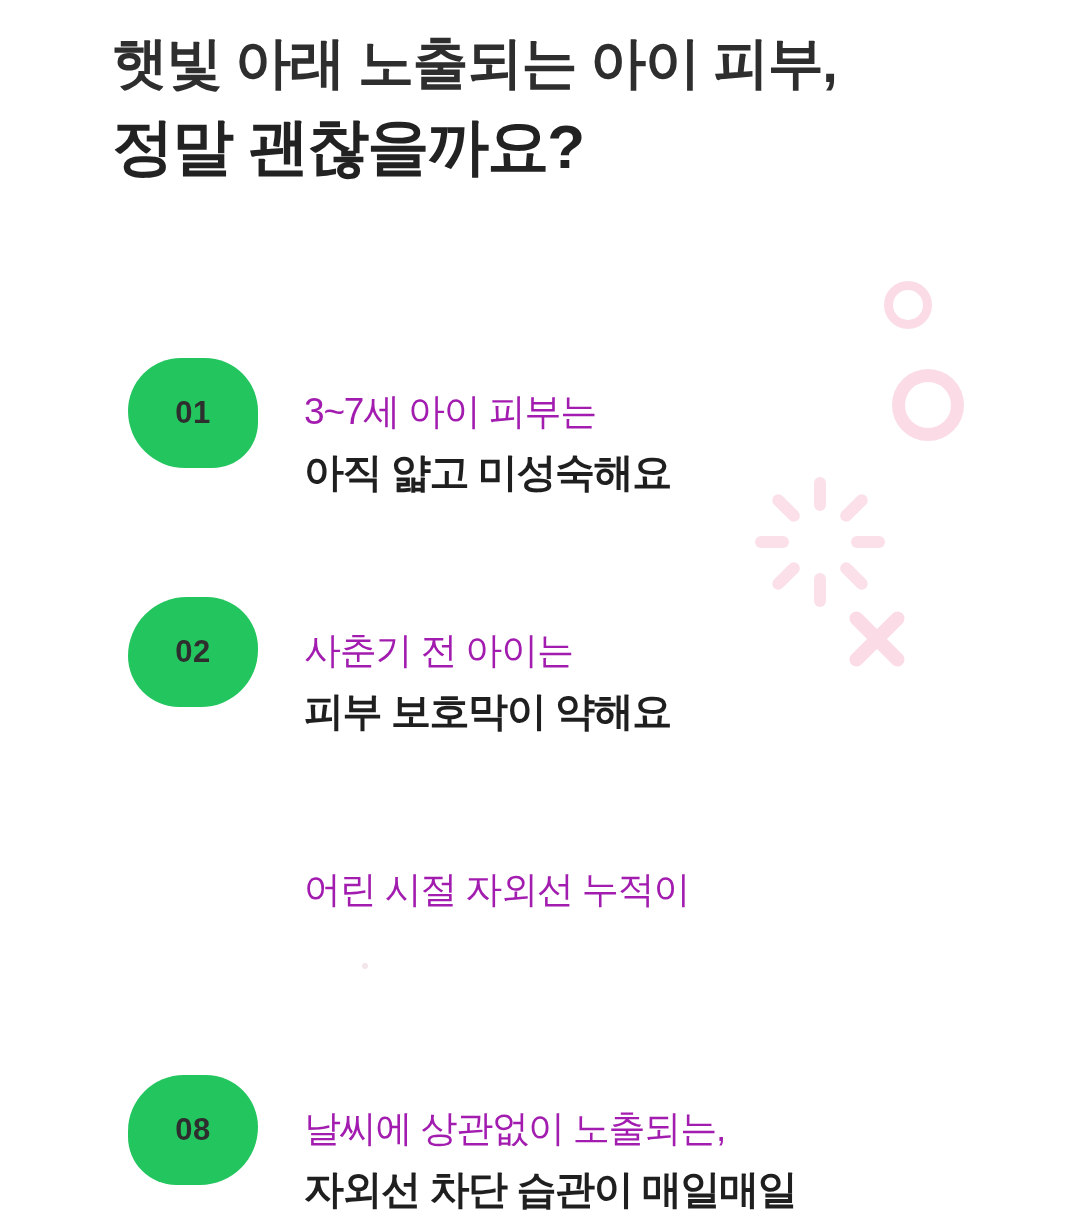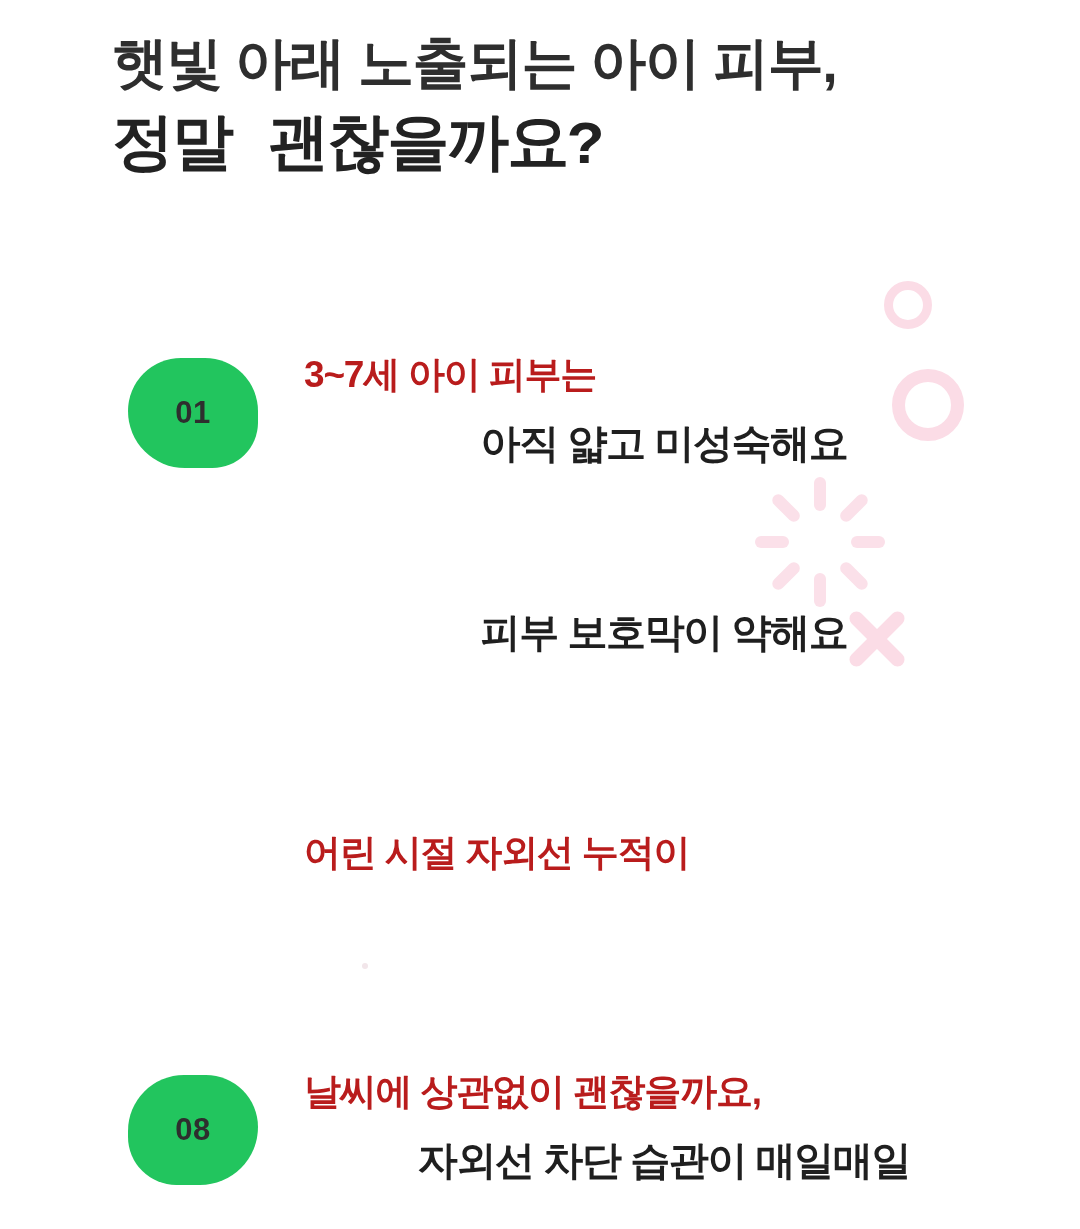--- a/index.html
+++ b/index.html
@@ -95,21 +95,20 @@
     white-space: nowrap;
   }
   .headline .line2 {
     font-size: 62px;
     font-weight: 700;
     letter-spacing: -2px;
     line-height: 1.18;
     color: #222222;
     margin-top: 14px;
     white-space: nowrap;
-    font-family: Liberation Mono, monospace;
   }
 
   
   .points {
     position: absolute;
     left: 0;
     top: 330px;
     width: 1080px;
   }
   .point-row {
@@ -139,35 +138,35 @@
   .badge.s4 { border-radius: 58px 54px 60px 50px; }
 
   .point-text {
     position: absolute;
     left: 304px;
     top: 20px;
     width: 720px;
   }
   .point-text .sub {
     font-size: 37px;
-    font-weight: 700;
-    color: #b91c1c;
+    font-weight: 400;
+    color: #a21caf;
     letter-spacing: -1.2px;
     line-height: 1.35;
     white-space: nowrap;
+    margin-top: 37px;
   }
   .point-text .main {
     font-size: 40px;
     font-weight: 700;
     color: #1f1f1f;
     letter-spacing: -1.4px;
     line-height: 1.35;
-    margin-top: 16px;
-    white-space: nowrap;
-    text-align: center;
+    margin-top: 8px;
+    white-space: nowrap;
   }
 </style>
 </head>
 <body>
 
 <div class="deco-layer">
   <div class="deco-ring ring-small"></div>
   <div class="deco-ring ring-large"></div>
   <div class="burst">
     <span style="transform: rotate(0deg) translateY(-48px);"></span>
@@ -195,32 +194,34 @@
 
   <div class="point-row">
     <div class="badge s1">01</div>
     <div class="point-text">
       <div class="sub">3~7세 아이 피부는</div>
       <div class="main">아직 얇고 미성숙해요</div>
     </div>
   </div>
 
   <div class="point-row">
-    <div class="point-text">
+    <div class="badge s2">02</div>
+    <div class="point-text">
+      <div class="sub">사춘기 전 아이는</div>
       <div class="main">피부 보호막이 약해요</div>
     </div>
   </div>
 
   <div class="point-row">
     <div class="point-text">
       <div class="sub">어린 시절 자외선 누적이</div>
     </div>
   </div>
 
   <div class="point-row">
     <div class="badge s4">08</div>
     <div class="point-text">
-      <div class="sub">날씨에 상관없이 괜찮을까요,</div>
+      <div class="sub">날씨에 상관없이 노출되는,</div>
       <div class="main">자외선 차단 습관이 매일매일</div>
     </div>
   </div>
 
 </div>
 
 </body></html>

